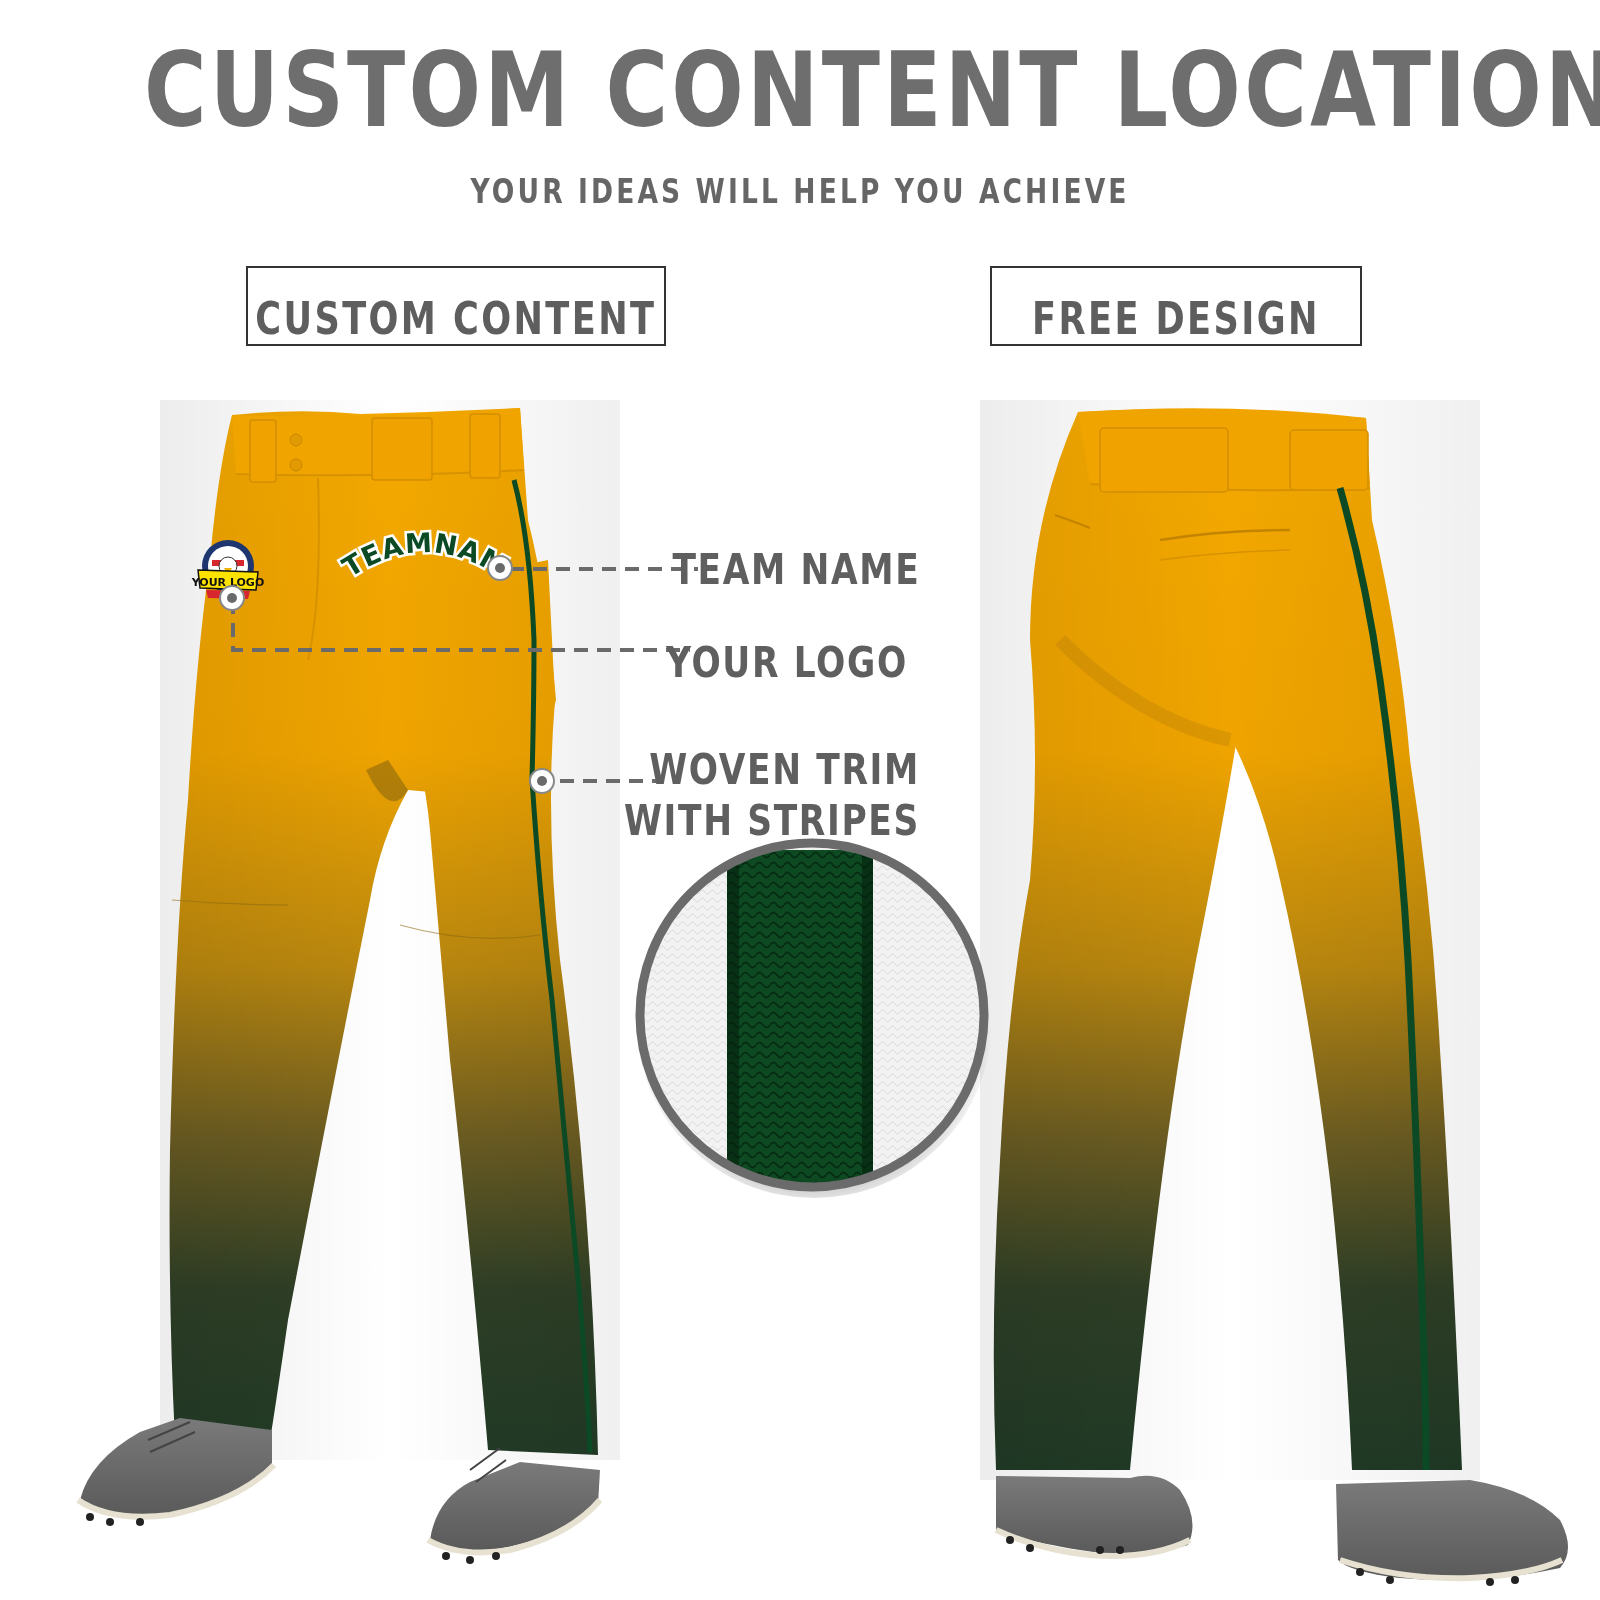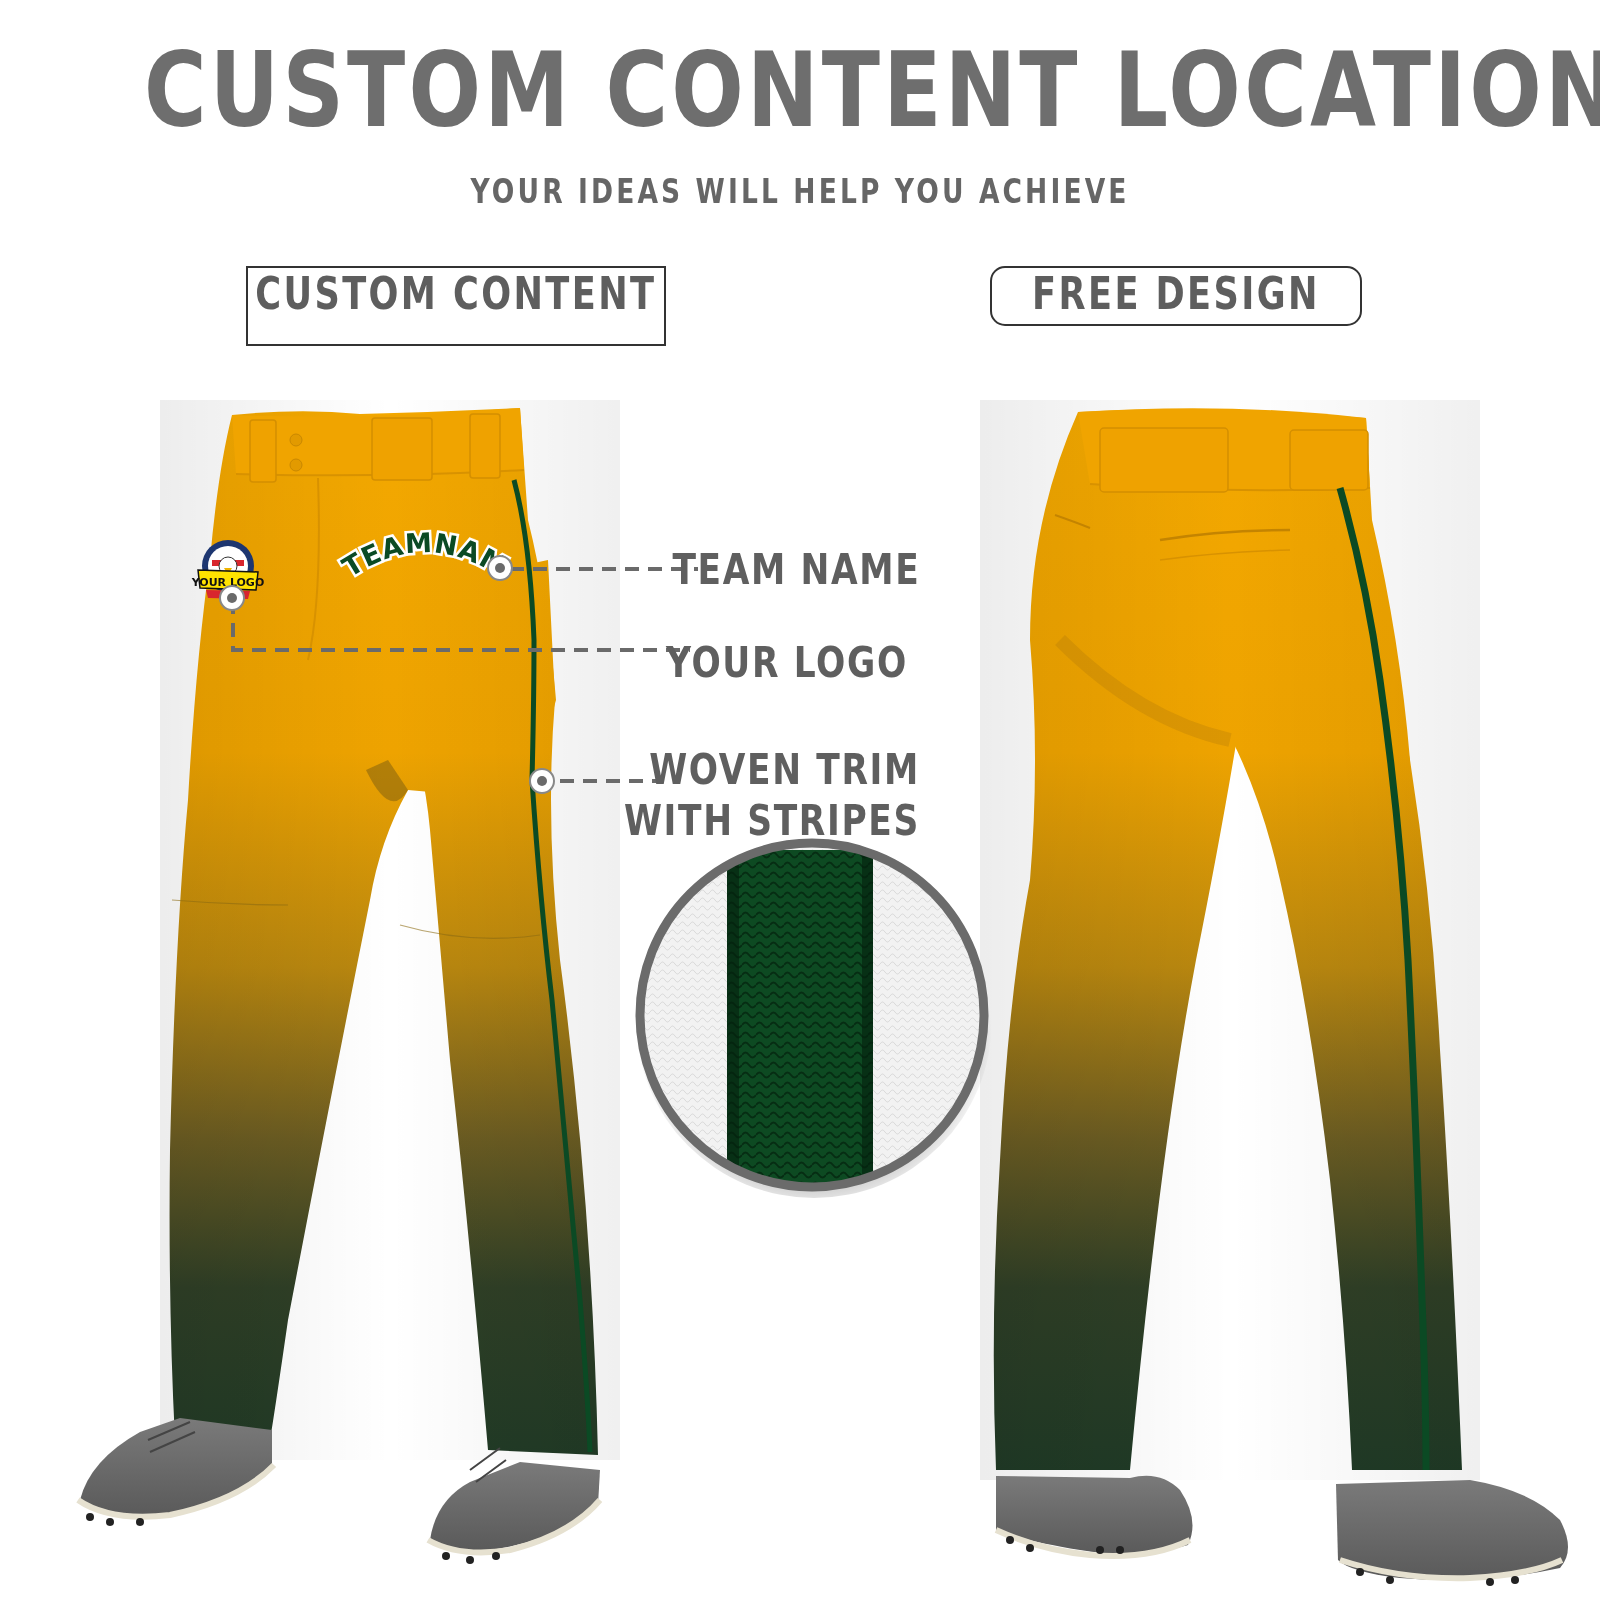--- a/index.html
+++ b/index.html
@@ -10,21 +10,21 @@
     font-family:"DejaVu Sans", sans-serif; transform:scaleX(0.82); transform-origin:800px 0;
     white-space:nowrap; line-height:1;
   }
   .subtitle {
     position:absolute; left:0; top:174px; width:1600px; text-align:center;
     color:#666; font-weight:bold; font-size:34px; letter-spacing:4px;
     font-family:"DejaVu Sans", sans-serif; transform:scaleX(0.78); transform-origin:800px 0; line-height:1;
   }
   .boxlabel {
     position:absolute; border:2px solid #333; background:#fff; box-sizing:border-box;
-    display:flex; align-items:flex-start; justify-content:center;
+    display:flex; align-items:flex-end; justify-content:center;
   }
   .boxlabel span {
     color:#5e5e5e; font-weight:bold; font-size:44px; letter-spacing:3px;
     font-family:"DejaVu Sans", sans-serif; transform:scaleX(0.8); white-space:nowrap;
   }
   .callout {
     position:absolute; color:#5f5f5f; font-weight:bold; font-size:42px; letter-spacing:2px;
     font-family:"DejaVu Sans", sans-serif; text-align:right; line-height:1.22;
     transform:scaleX(0.82); transform-origin:100% 0; white-space:nowrap;
   }
@@ -32,21 +32,21 @@
 </style>
 </head>
 <body>
 
 <div class="title">CUSTOM CONTENT LOCATION DISPLAY</div>
 <div class="subtitle">YOUR IDEAS WILL HELP YOU ACHIEVE</div>
 
 <div class="boxlabel" style="left:246px; top:266px; width:420px; height:80px;">
   <span>CUSTOM CONTENT</span>
 </div>
-<div class="boxlabel" style="left:990px; top:266px; width:372px; height:60px;border-radius:15px;">
+<div class="boxlabel" style="left:990px; top:266px; width:372px; height:80px;">
   <span>FREE DESIGN</span>
 </div>
 
 <svg width="1600" height="1600" viewBox="0 0 1600 1600">
   <defs>
     <linearGradient id="pantGrad" x1="0" y1="0" x2="0" y2="1" gradientUnits="userSpaceOnUse" x1v="0">
     </linearGradient>
     <linearGradient id="gFront" x1="0" y1="410" x2="0" y2="1480" gradientUnits="userSpaceOnUse">
       <stop offset="0" stop-color="#f3a800"></stop>
       <stop offset="0.32" stop-color="#eea300"></stop>

